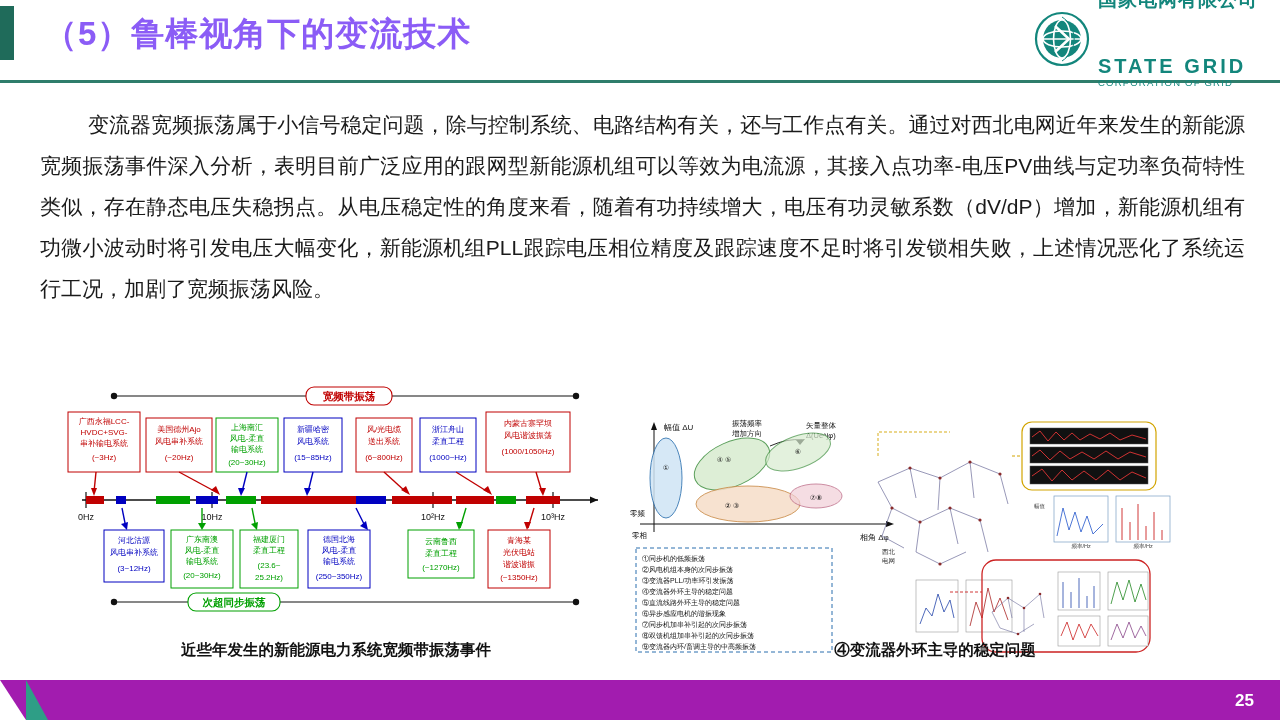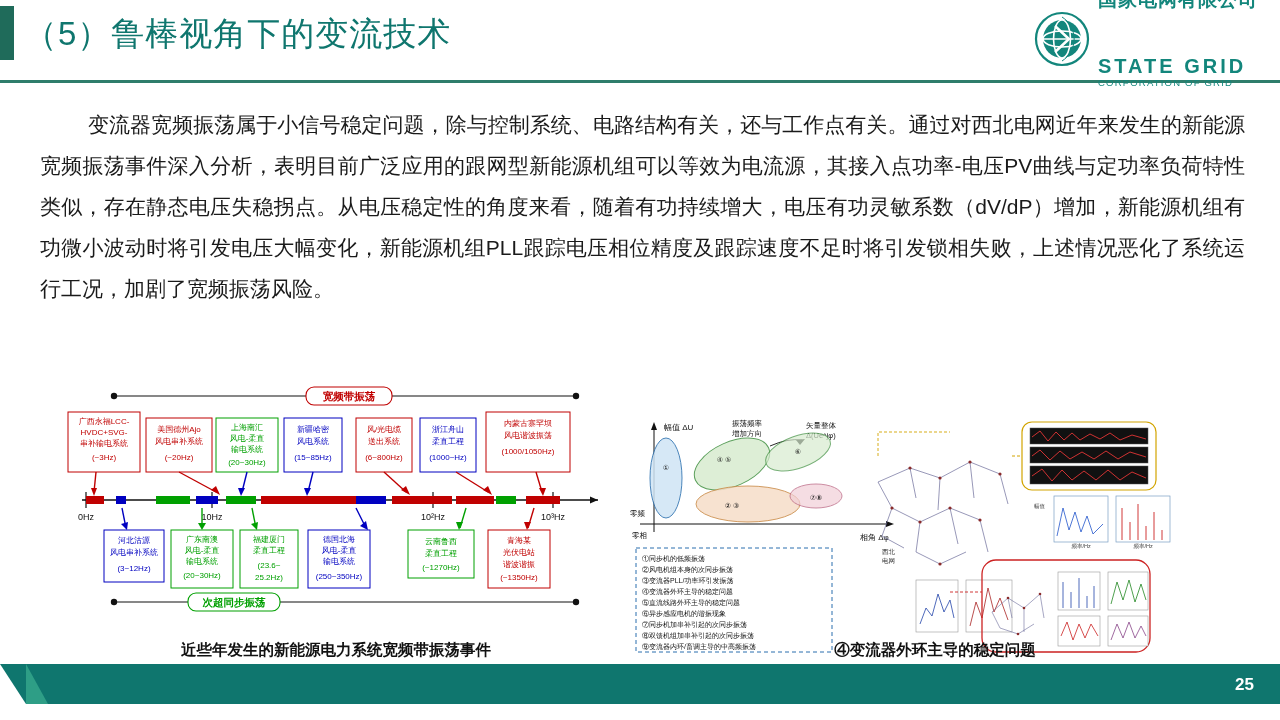--- a/index.html
+++ b/index.html
@@ -38,25 +38,25 @@
   .accent-block {
     position: absolute;
     left: 0;
     top: 6px;
     width: 14px;
     height: 54px;
     background: #1f6b5a;
   }
   .slide-title {
     position: absolute;
-    left: 24px;
+    left: 44px;
     top: 12px;
     font-size: 33px;
-    font-weight: normal;
-    color: #0f766e;
+    font-weight: bold;
+    color: #8b5cf6;
     letter-spacing: 1px;
     white-space: nowrap;
   }
   
   .logo {
     position: absolute;
     right: 22px;
     top: 8px;
     height: 62px;
     display: flex;
@@ -146,24 +146,24 @@
   }
   .cap-right {
     left: 612px;
     top: 262px;
     width: 630px;
   }
   
   .footer-bar {
     position: absolute;
     left: 0;
-    bottom: 16px;
+    bottom: 0;
     width: 1280px;
     height: 40px;
-    background: #0f766e;
+    background: #a21caf;
   }
   .footer-tri {
     position: absolute;
     left: 0;
     bottom: 0;
     width: 0;
     height: 0;
     border-left: 26px solid #ffffff;
     border-top: 40px solid transparent;
   }

